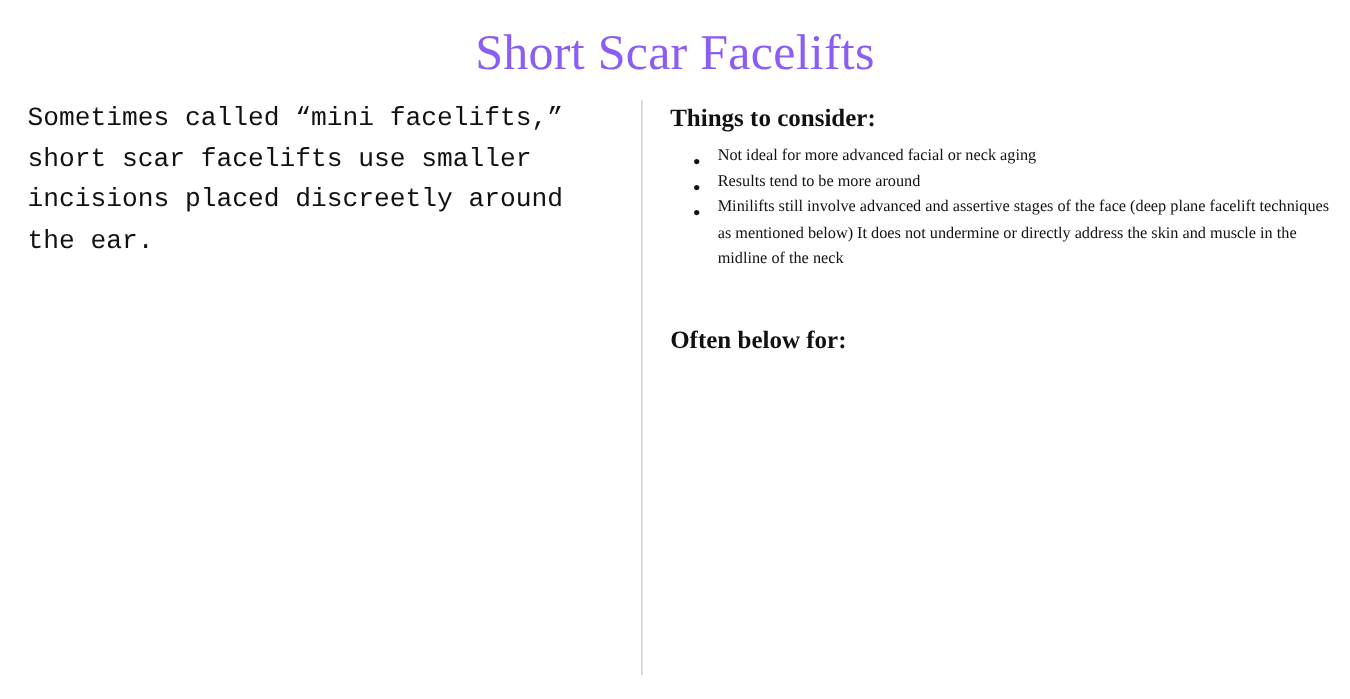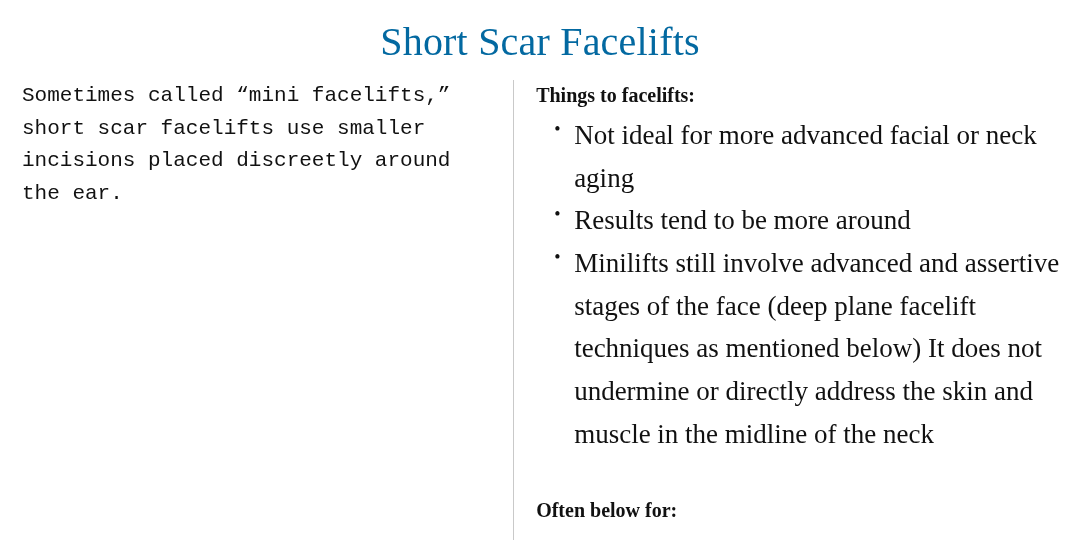--- a/index.html
+++ b/index.html
@@ -18,21 +18,21 @@
     position: relative;
     width: 1080px;
     height: 559px;
     box-sizing: border-box;
   }
   .title {
     text-align: center;
     font-family: "Liberation Serif", serif;
     font-size: 40px;
     font-weight: 400;
-    color: #0369a1;
+    color: #8b5cf6;
     letter-spacing: 0.2px;
     margin: 0;
     padding-top: 18px;
     line-height: 1.2;
   }
   .columns {
     display: flex;
     margin-top: 14px;
     padding-left: 22px;
     padding-right: 6px;
@@ -66,21 +66,21 @@
     font-weight: bold;
     margin: 0 0 4px 0;
     line-height: 1.5;
   }
   ul.bullets {
     margin: 0 0 18px 0;
     padding-left: 38px;
     list-style: none;
   }
   ul.bullets li {
-    font-size: 27px;
+    font-size: 13px;
     line-height: 1.58;
     position: relative;
     margin: 0;
   }
   ul.bullets li::before {
     content: "\2022";
     position: absolute;
     left: -20px;
     top: 0;
     font-size: 18px;
@@ -102,21 +102,21 @@
       <p class="body">Sometimes called “mini facelifts,” short scar facelifts use smaller incisions placed discreetly around the ear.</p>
 
       <div class="spacer-md"></div>
 
 
     </div>
 
     <div class="divider"></div>
 
     <div class="col-right">
-      <h2 class="subhead">Things to facelifts:</h2>
+      <h2 class="subhead">Things to consider:</h2>
 
       <ul class="bullets">
         <li>Not ideal for more advanced facial or neck aging</li>
         <li>Results tend to be more around</li>
         <li>Minilifts still involve advanced and assertive stages of the face (deep plane facelift techniques as mentioned below)  It does not undermine or directly address the skin and muscle in the midline of the neck</li>
       </ul>
 
       <div class="right-block-gap"></div>
 
       <h2 class="subhead">Often below for:</h2>

